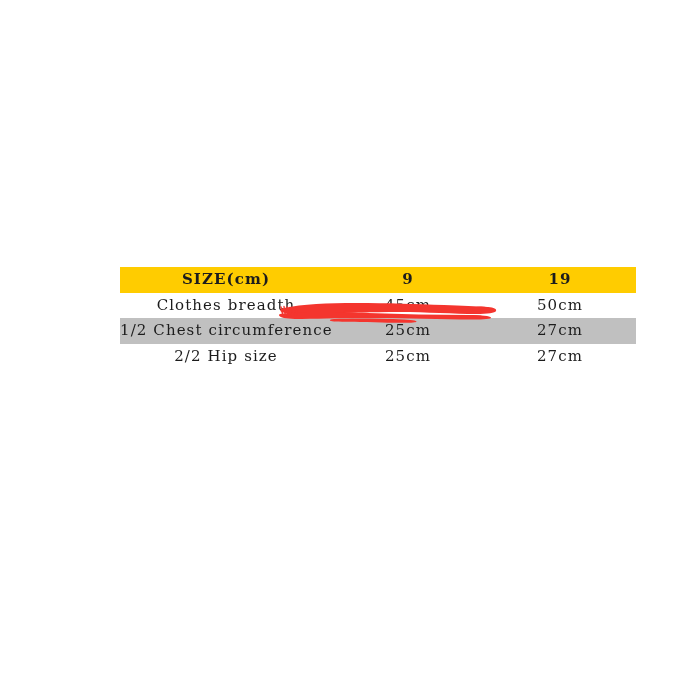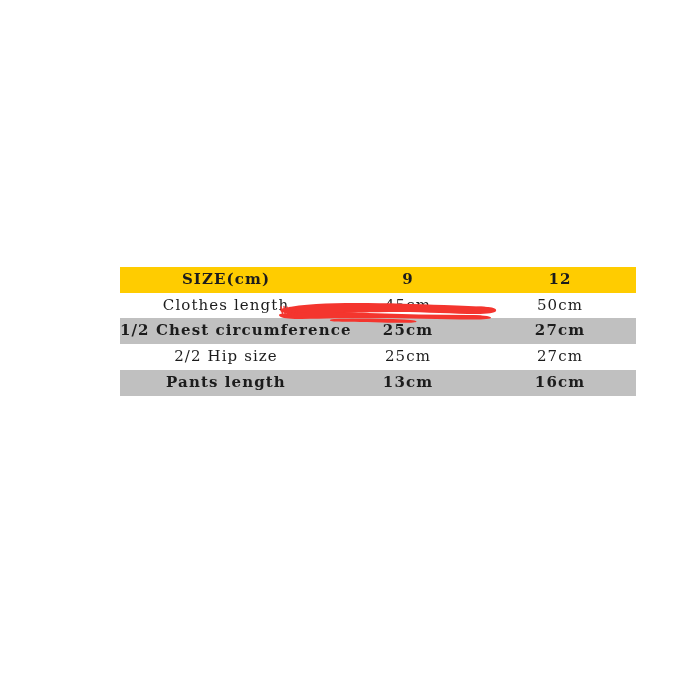--- a/index.html
+++ b/index.html
@@ -66,21 +66,21 @@
     font-weight: 600;
     letter-spacing: 0.6px;
     color: #1a1a1a;
   }
   .row-header td.col-label {
     letter-spacing: 0.8px;
   }
 
   
   .row-light { background: #ffffff; }
-  .row-dark  { background: #c0c0c0; font-weight: bold; }
+  .row-dark  { background: #c0c0c0; }
 
   .cell-label {
     letter-spacing: 1.4px;
     font-size: 15px;
   }
   .cell-value {
     letter-spacing: 0.3px;
     font-size: 14.5px;
   }
 
@@ -108,48 +108,43 @@
   <table id="size-chart">
     <colgroup>
       <col class="col-label">
       <col class="col-v1">
       <col class="col-v2">
     </colgroup>
     <tbody>
       <tr class="row-header">
         <td class="col-label">SIZE(cm)</td>
         <td class="col-v1">9</td>
-        <td class="col-v2">12</td>
+        <td class="col-v2">19</td>
       </tr>
 
       <tr class="row-light">
-        <td class="col-label cell-label">Clothes length</td>
+        <td class="col-label cell-label">Clothes breadth</td>
         <td class="col-v1 cell-value">45cm</td>
         <td class="col-v2 cell-value">50cm</td>
       </tr>
 
       <tr class="row-dark">
         <td class="col-label cell-label">1/2 Chest circumference</td>
         <td class="col-v1 cell-value">25cm</td>
         <td class="col-v2 cell-value">27cm</td>
       </tr>
 
       <tr class="row-light">
         <td class="col-label cell-label">2/2 Hip size</td>
         <td class="col-v1 cell-value">25cm</td>
         <td class="col-v2 cell-value">27cm</td>
       </tr>
 
 
 
-      <tr class="row-dark">
-        <td class="col-label cell-label">Pants length</td>
-        <td class="col-v1 cell-value">13cm</td>
-        <td class="col-v2 cell-value">16cm</td>
-      </tr>
     </tbody>
   </table>
 
   <div id="scribble-annotation">
     <svg viewBox="0 0 224 30" preserveAspectRatio="none">
 
       <path d="M8,11 C26,7 52,6 80,6 C112,6 140,7 168,8
                C186,9 200,9 212,10 C218,10.5 221,12 220,14
                C219,16 212,17 200,17 C178,17 150,15 124,15
                C96,15 62,16 34,17 C20,17.5 10,17 6,15

